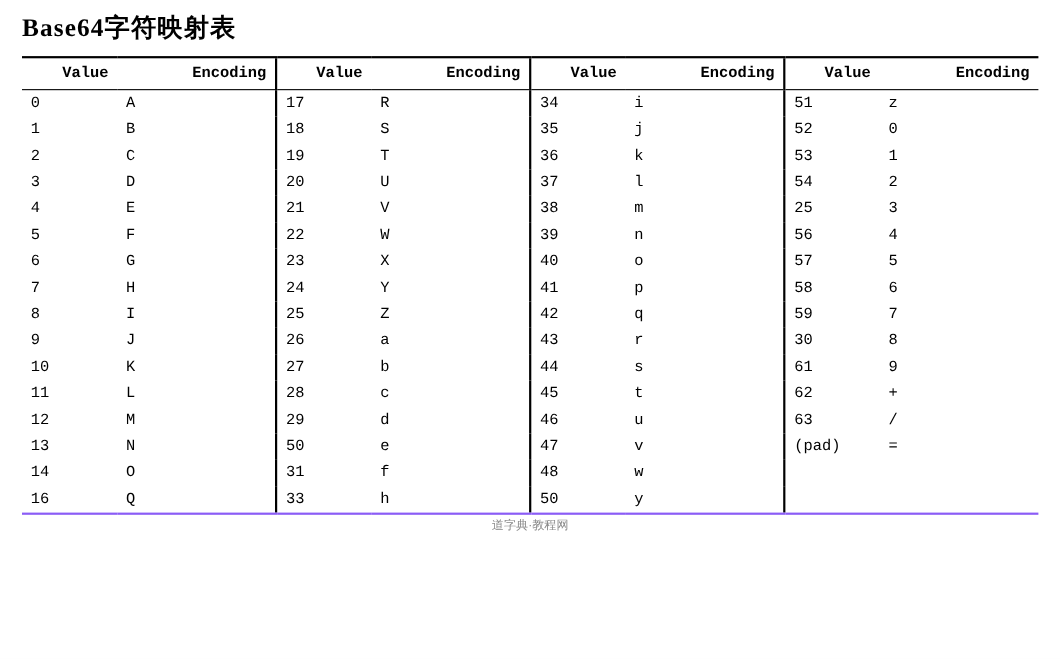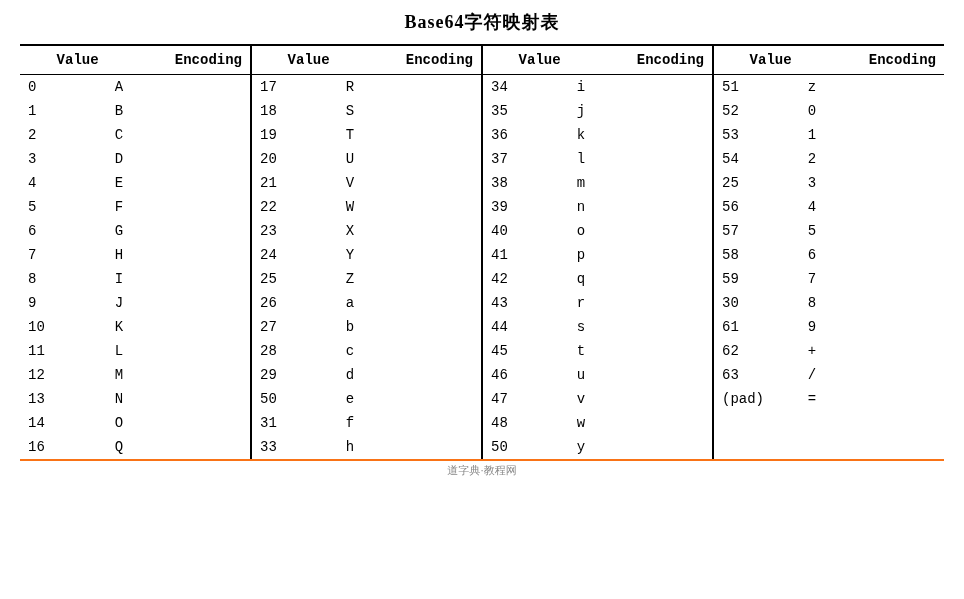--- a/index.html
+++ b/index.html
@@ -11,22 +11,22 @@
       min-height: 100vh;
       font-family: 'Courier New', Courier, monospace;
     }
     .page-wrapper {
       background: #fff;
       width: 964px;
       min-height: 599px;
       padding: 10px 20px 20px 20px;
     }
     .title {
-      text-align: center;
-      font-size: 18px;
+      text-align: left;
+      font-size: 23px;
       font-weight: bold;
       margin-bottom: 10px;
       font-family: 'SimSun', 'STSong', serif;
       letter-spacing: 1px;
     }
     .main-table {
       width: 100%;
       border-collapse: collapse;
       font-size: 14px;
       font-family: 'Courier New', Courier, monospace;
@@ -36,21 +36,21 @@
       border-bottom: 1px solid #000;
       padding: 6px 8px;
       font-weight: bold;
       text-align: right;
     }
     .main-table tbody tr td {
       padding: 4px 8px;
       vertical-align: top;
     }
     .main-table tbody tr:last-child td {
-      border-bottom: 2px solid #f97316;
+      border-bottom: 2px solid #8b5cf6;
     }
     
     .col-sep-left {
       border-left: 2px solid #000;
     }
     .section-header-value {
       width: 60px;
     }
     .section-header-encoding {
       width: 100px;

